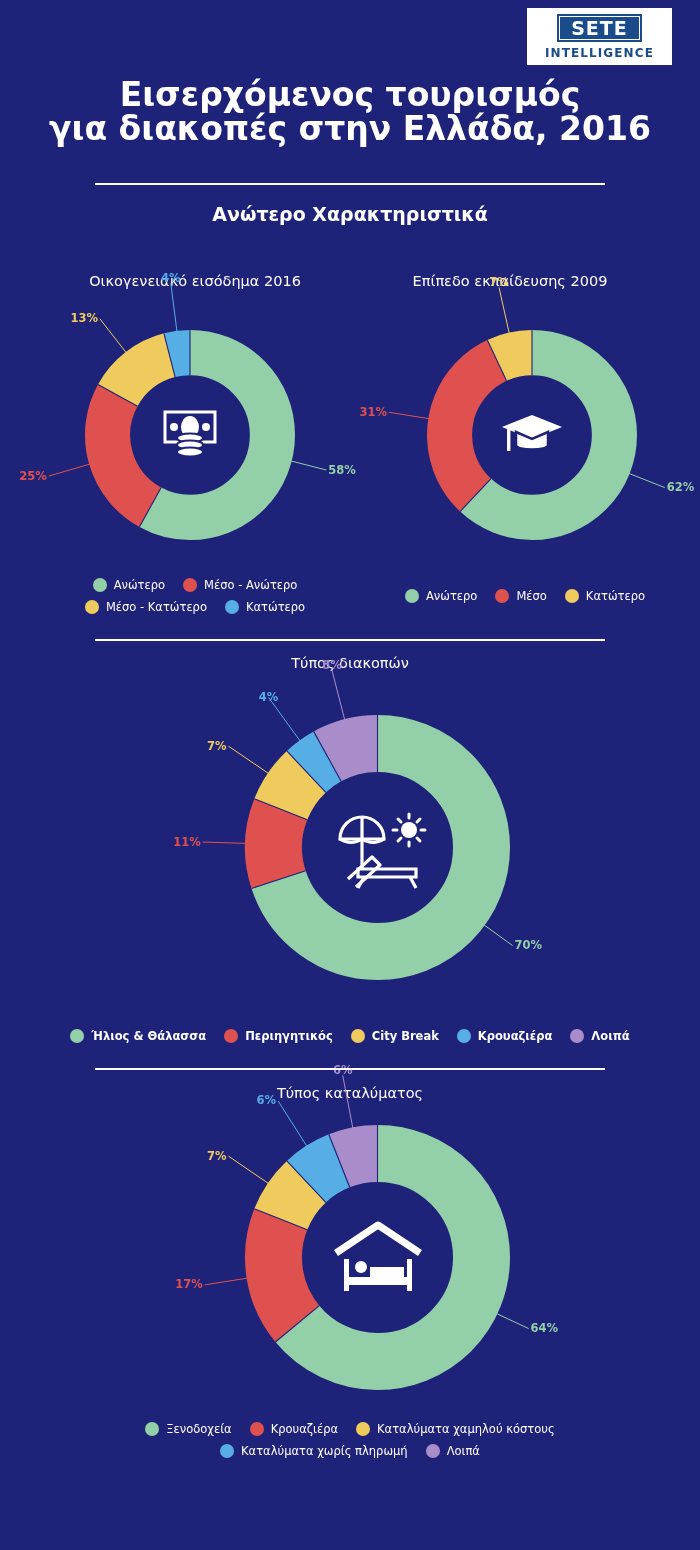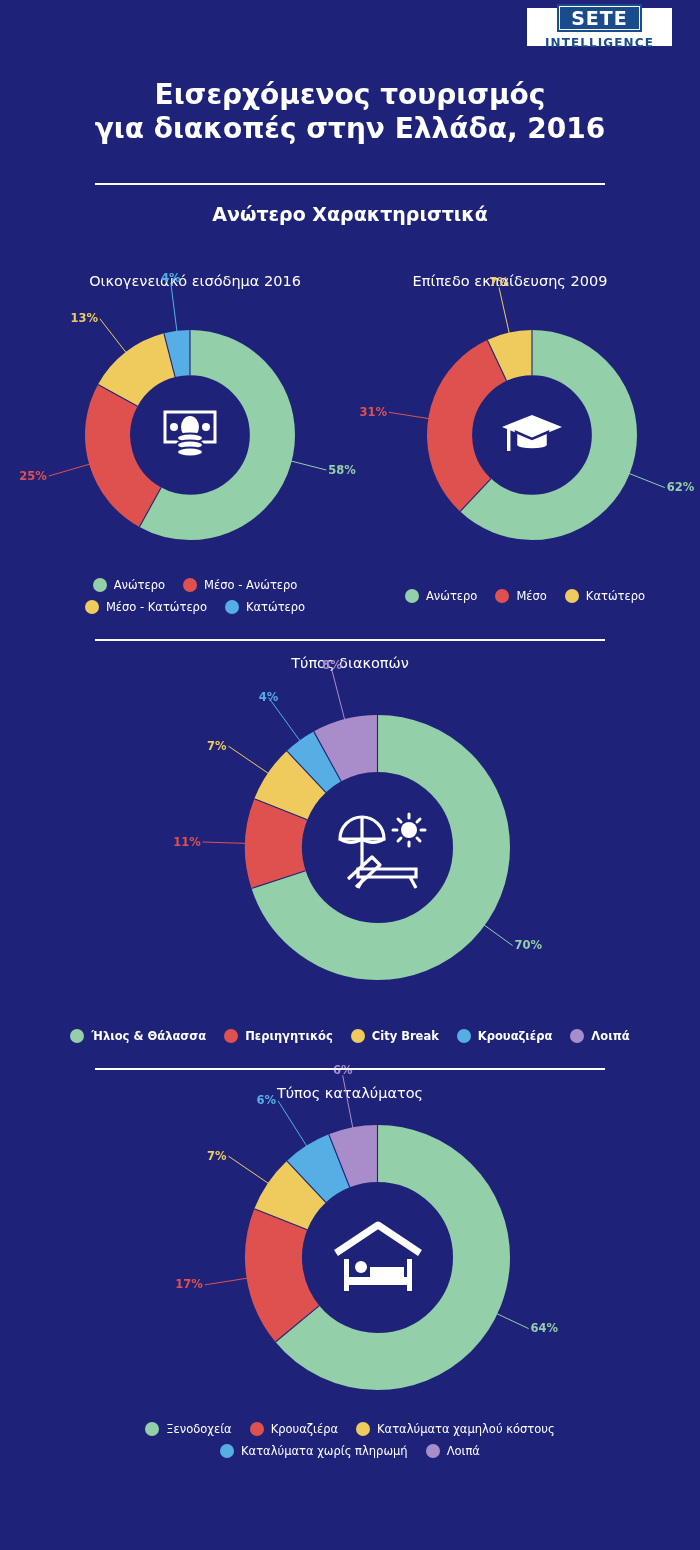--- a/index.html
+++ b/index.html
@@ -9,40 +9,40 @@
     font-family:"DejaVu Sans","Liberation Sans",sans-serif;
     color:#ffffff;
     overflow:hidden;
     position:relative;
   }
   .page{position:relative;width:700px;height:1550px;}
 
   
   .logo{
     position:absolute;top:8px;left:527px;
-    width:145px;height:38px;background:#ffffff;
+    width:145px;height:57px;background:#ffffff;
     display:flex;flex-direction:column;align-items:center;justify-content:center;
     box-sizing:border-box;padding:4px 18px;
   }
   .logo-top{
     background:#1a4c8b;color:#ffffff;
     font-weight:bold;font-size:19px;letter-spacing:1px;
     padding:1px 12px;line-height:22px;
     border:2px solid #1a4c8b;
     box-shadow:inset 0 0 0 1px #ffffff;
   }
   .logo-bottom{
     color:#1a4c8b;font-size:12px;font-weight:bold;letter-spacing:1.1px;
     margin-top:4px;
   }
 
   
   .main-title{
     position:absolute;top:78px;left:0;width:700px;text-align:center;
-    font-size:28px;font-weight:bold;line-height:34px;
+    font-size:33px;font-weight:bold;line-height:34px;
   }
   .rule{
     position:absolute;background:#ffffff;height:1.5px;
   }
   .rule-title{top:183px;left:95px;width:510px;}
   .subtitle{
     position:absolute;top:203px;left:0;width:700px;text-align:center;
     font-size:19px;font-weight:bold;
   }
 

